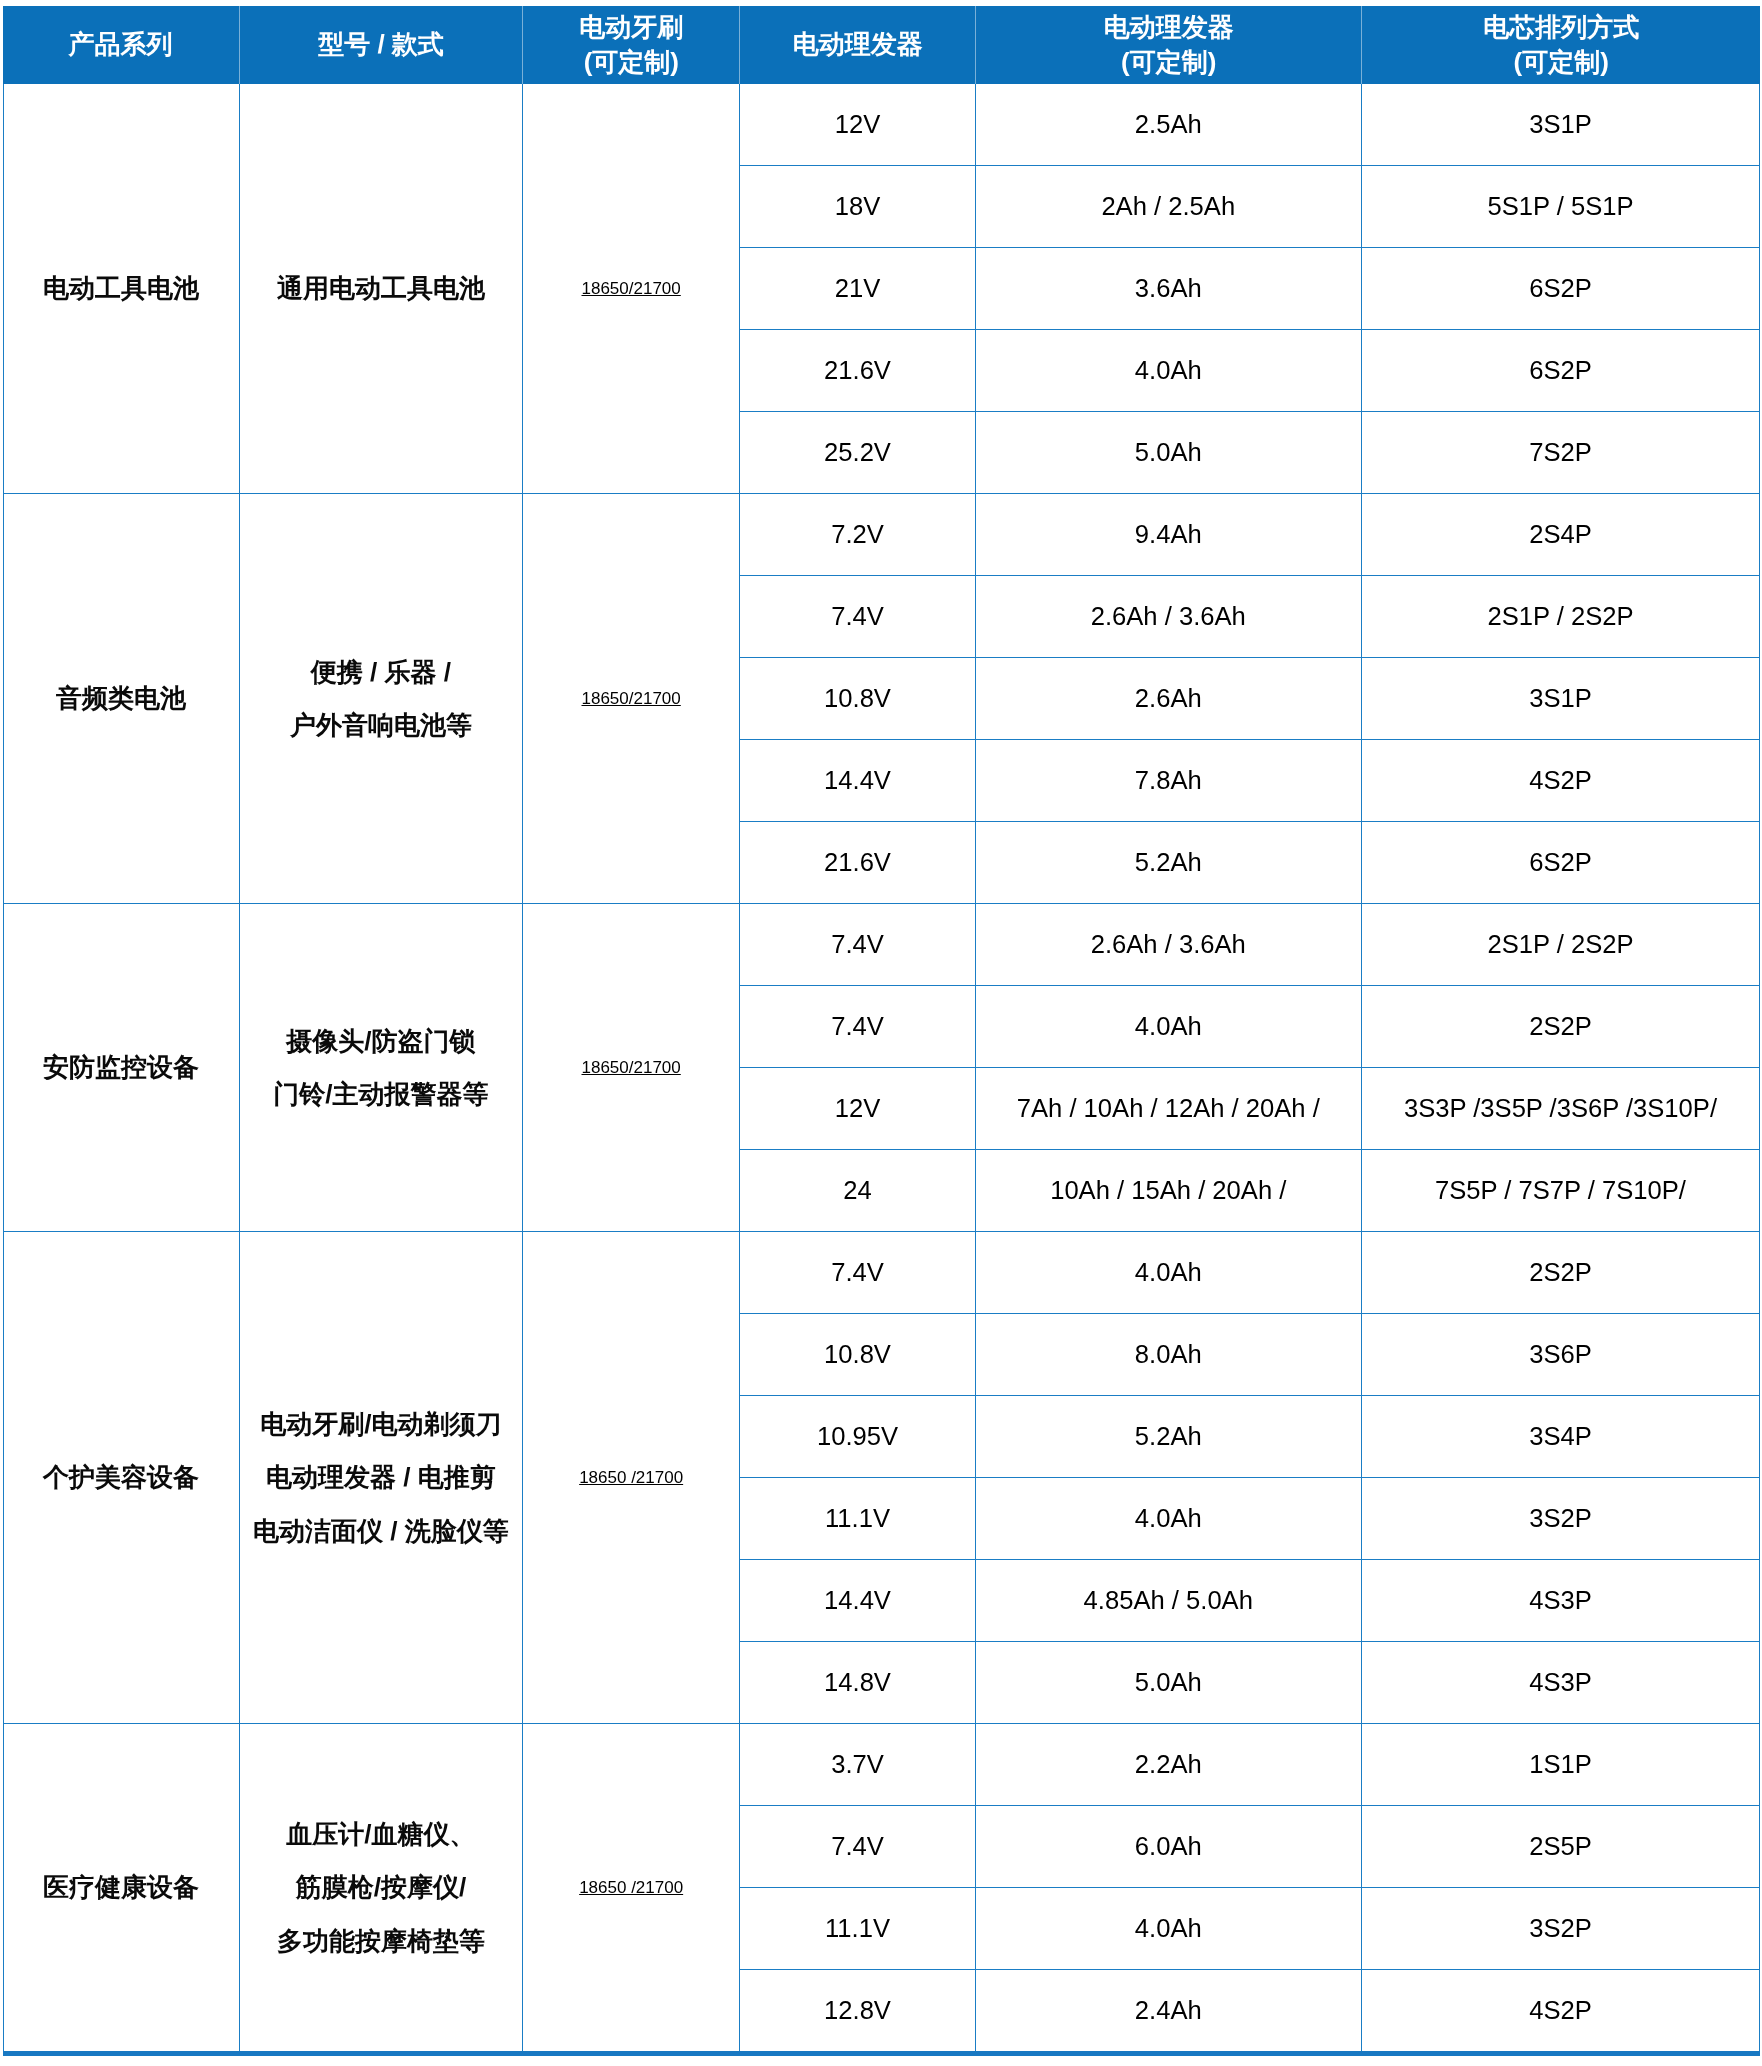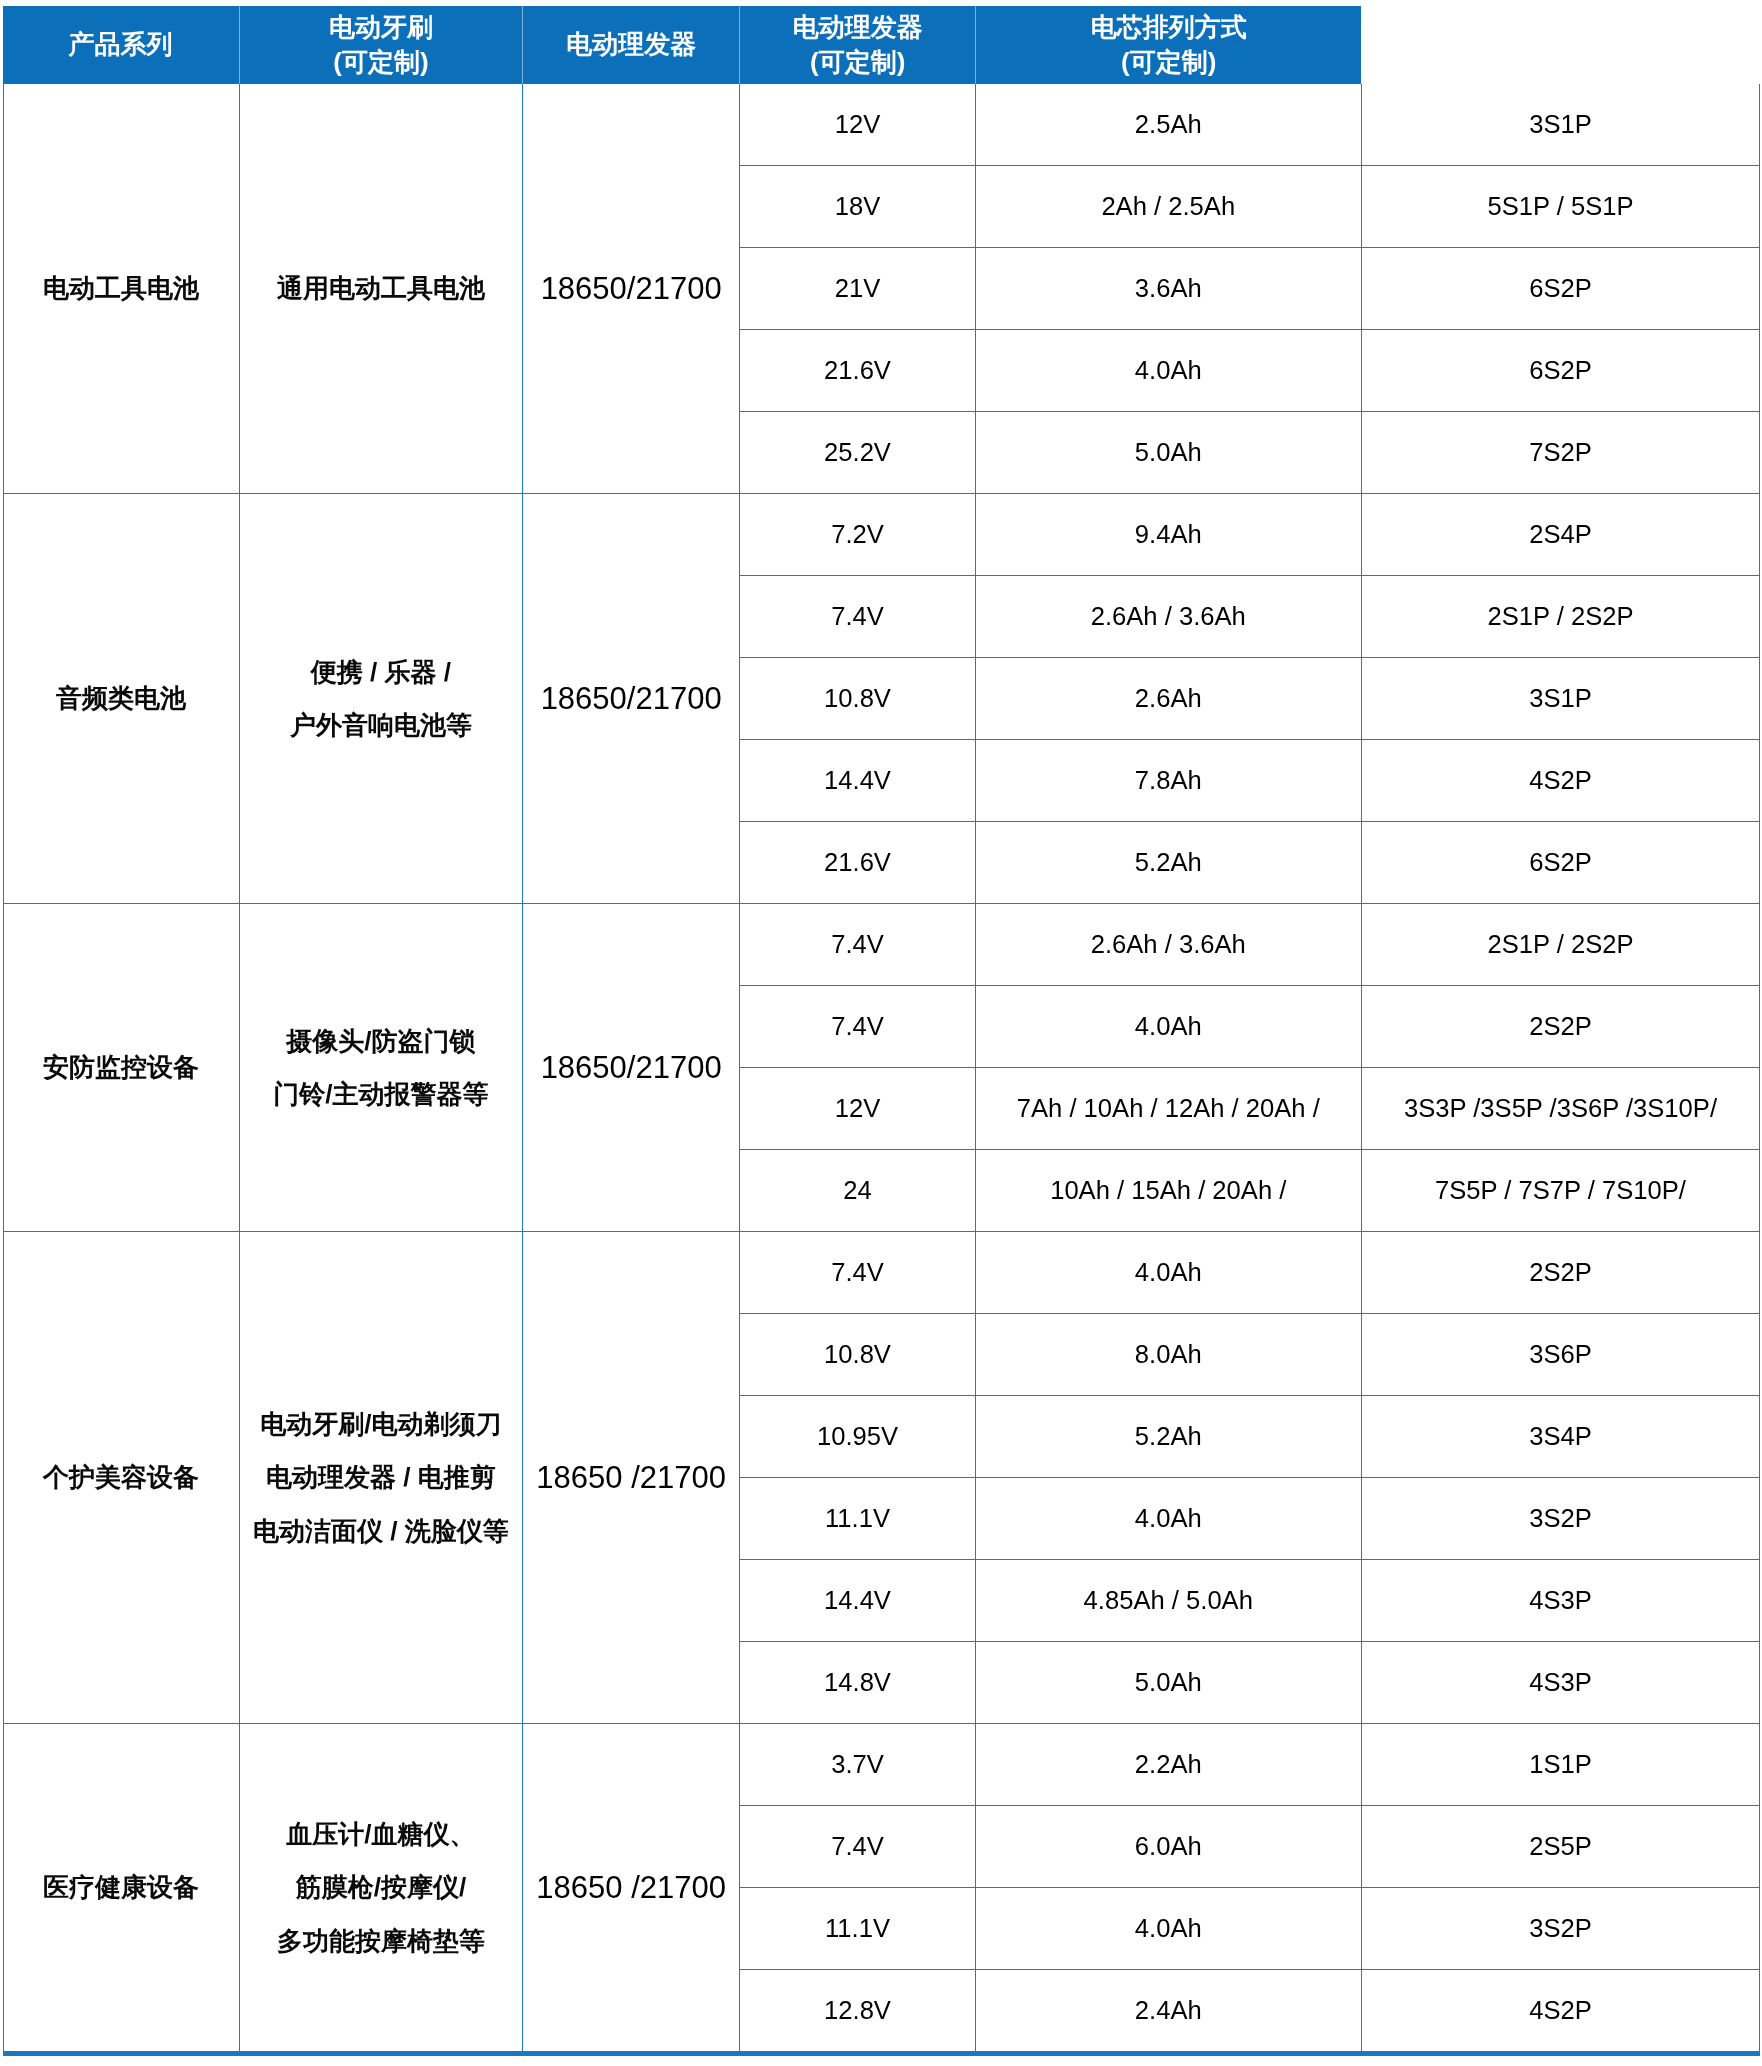--- a/index.html
+++ b/index.html
@@ -57,30 +57,33 @@
     color: #000000;
     overflow: hidden;
   }
   tbody tr:first-child td { border-top: none; }
   td.series, td.model {
     font-weight: bold;
     font-size: 26px;
     line-height: 2.05;
     color: #0a0a0a;
   }
-  td.spec { font-size: 31px; }
+  td.spec { font-size: 17px; text-decoration: underline; }
   td.val  { font-size: 25.6px; }
 </style>
 </head>
 <body>
 
 <div class="page">
   <div class="header-row" id="header-row">
       <div class="h-cell">
         <div>产品系列</div>
+      </div>
+      <div class="h-cell">
+        <div>型号 / 款式</div>
       </div>
       <div class="h-cell">
         <div>电动牙刷</div>
         <div>(可定制)</div>
       </div>
       <div class="h-cell">
         <div>电动理发器</div>
       </div>
       <div class="h-cell">
         <div>电动理发器</div>

